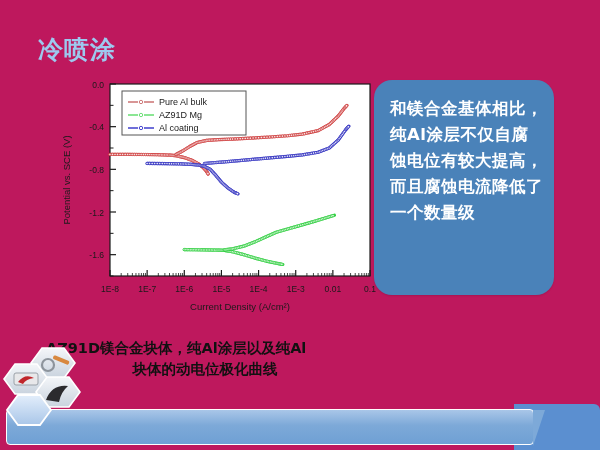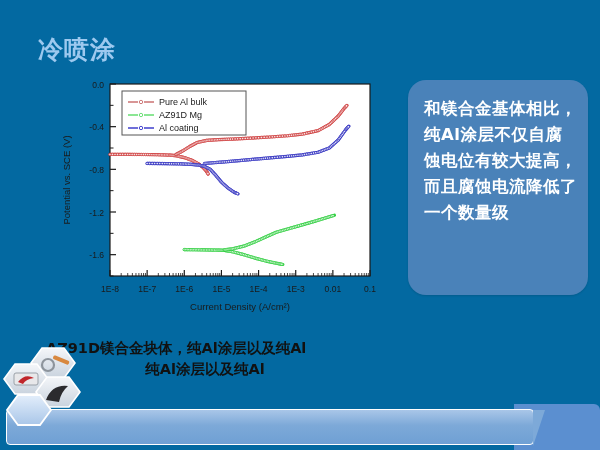--- a/index.html
+++ b/index.html
@@ -2,21 +2,21 @@
 <html><head>
 <meta charset="utf-8">
 <style>
   html,body{margin:0;padding:0;}
   body{
     width:600px;height:450px;
     background:#ffffff;
     font-family:"Liberation Sans","DejaVu Sans",sans-serif;
     position:relative;overflow:hidden;
   }
-  .slide{position:absolute;inset:0;background:#0369a1;}
+  .slide{position:absolute;inset:0;background:#be185d;}
 
   
   #slide-title{
     position:absolute;left:38px;top:33px;
     font-size:25px;font-weight:bold;
     color:#9dc9ef;letter-spacing:1px;
     white-space:nowrap;
   }
 
   
@@ -28,21 +28,21 @@
     position:absolute;left:40px;top:338px;width:330px;
     text-align:center;color:#111;
     font-size:14.5px;font-weight:bold;line-height:1.42;
     font-family:"DejaVu Sans","Liberation Sans",sans-serif;
   }
   #caption .cap-line{display:block;}
   #caption .cap-line.l1{text-align:left;padding-left:6px;}
 
   
   #callout{
-    position:absolute;left:408px;top:80px;width:180px;height:215px;
+    position:absolute;left:374px;top:80px;width:180px;height:215px;
     background:#4a82b9;border-radius:18px;
     box-shadow:0 1px 2px rgba(0,0,0,.12);
   }
   #callout-text{
     position:absolute;left:16px;right:10px;top:16px;
     color:#ffffff;font-size:16.5px;font-weight:bold;
     line-height:1.58;letter-spacing:.5px;
     font-family:"DejaVu Sans","Liberation Sans",sans-serif;
   }
 
@@ -665,21 +665,21 @@
         <text x="107" y="42.4" font-size="9" font-family="&quot;Liberation Sans&quot;,sans-serif" fill="#1a1a1a">AZ91D Mg</text>
         <line x1="76" y1="52" x2="86" y2="52" stroke="#4a4ad0" stroke-width="1.6"></line>
         <circle cx="89" cy="52" r="1.7" fill="#fff" stroke="#4a4ad0" stroke-width="1"></circle>
         <line x1="92" y1="52" x2="102" y2="52" stroke="#4a4ad0" stroke-width="1.6"></line>
         <text x="107" y="55.4" font-size="9" font-family="&quot;Liberation Sans&quot;,sans-serif" fill="#1a1a1a">Al coating</text>
       </svg>
   </div>
 
   <div id="caption">
     <span class="cap-line l1">AZ91D镁合金块体，纯Al涂层以及纯Al</span>
-    <span class="cap-line l2">纯Al涂层以及纯Al</span>
+    <span class="cap-line l2">块体的动电位极化曲线</span>
   </div>
 
   <div id="callout">
     <div id="callout-text">和镁合金基体相比，纯Al涂层不仅自腐蚀电位有较大提高，而且腐蚀电流降低了一个数量级</div>
   </div>
 
   <div id="footer">
     <div id="footer-right"></div>
     <div id="footer-bar"></div>
   </div>

